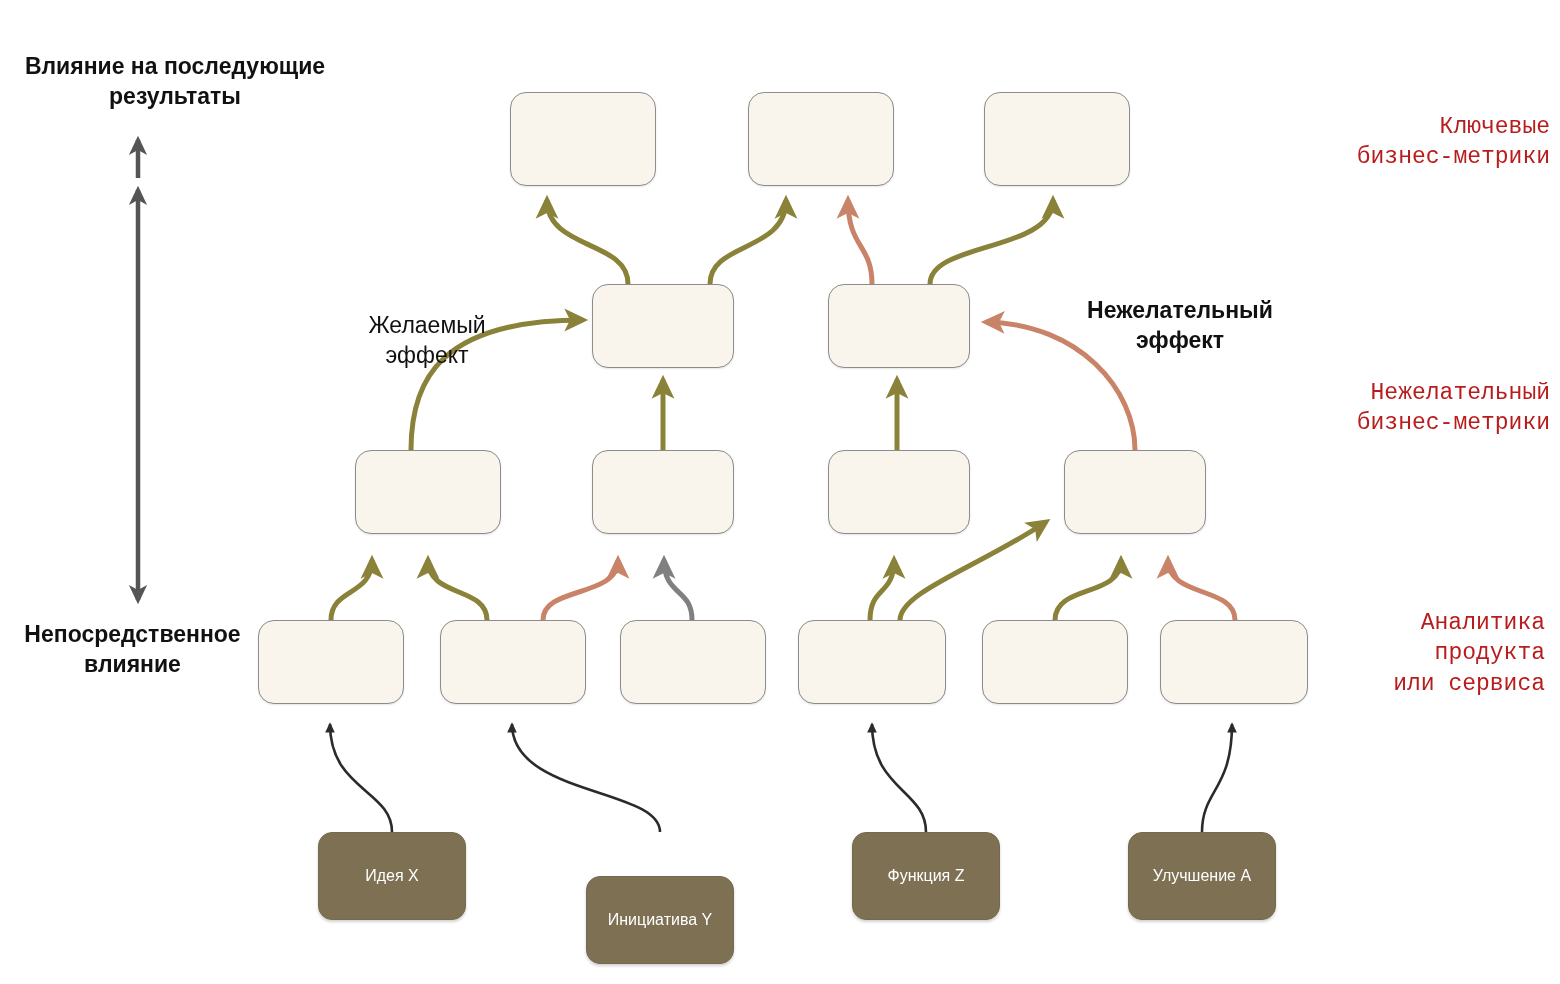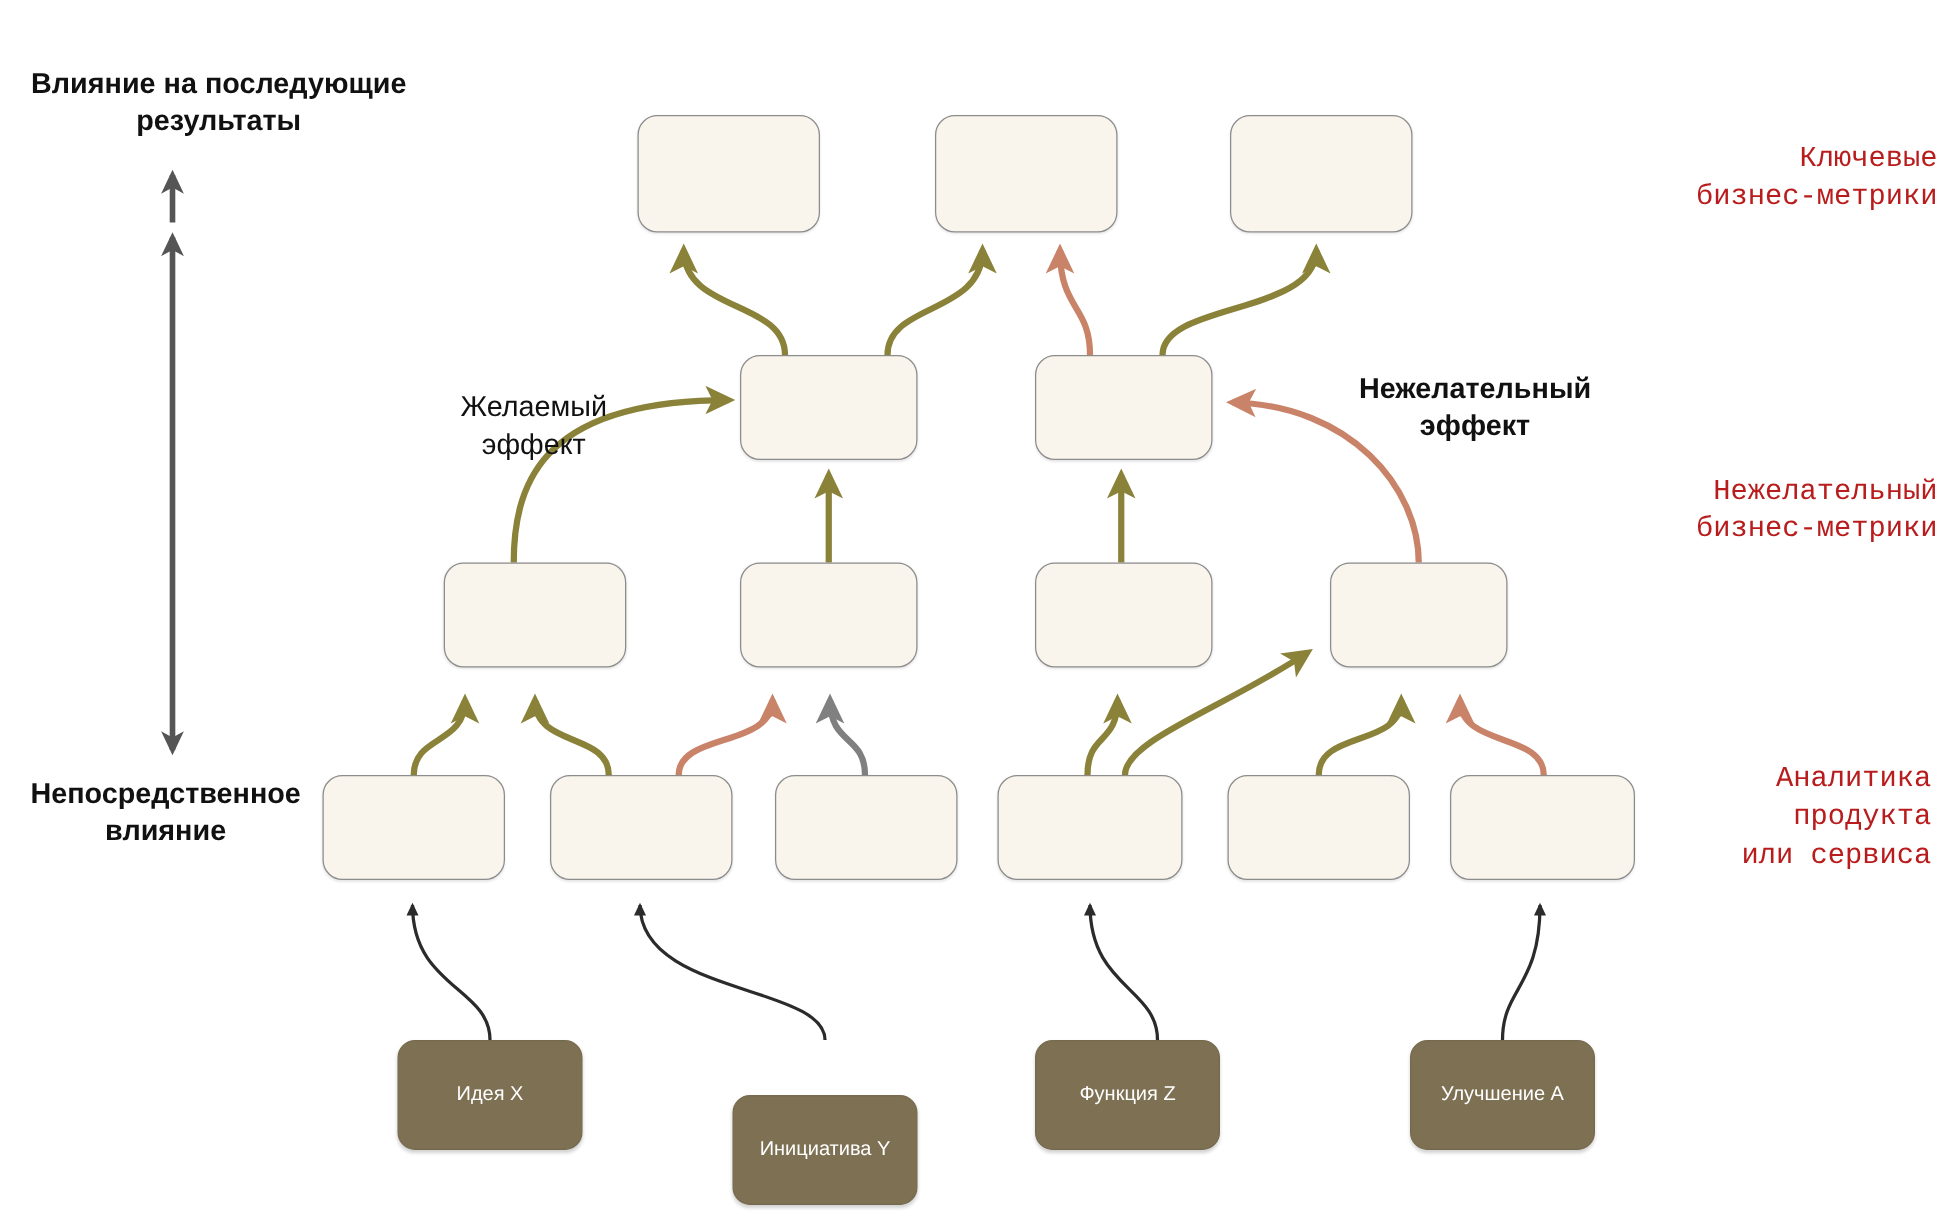--- a/index.html
+++ b/index.html
@@ -223,19 +223,19 @@
 
   <div class="node metric" style="left:982px; top:620px; width:146px; height:84px;"></div>
 
   <div class="node metric" style="left:1160px; top:620px; width:148px; height:84px;"></div>
 
   <div class="node source" style="left:318px; top:832px; width:148px; height:88px;">Идея X</div>
 
   <div class="node source" style="left:586px; top:876px; width:148px; height:88px;">Инициатива
 Y</div>
 
-  <div class="node source" style="left:828px; top:832px; width:148px; height:88px;">Функция
+  <div class="node source" style="left:852px; top:832px; width:148px; height:88px;">Функция
 Z</div>
 
   <div class="node source" style="left:1128px; top:832px; width:148px; height:88px;">Улучшение
 A</div>
 
 </div>
 
 </body></html>

